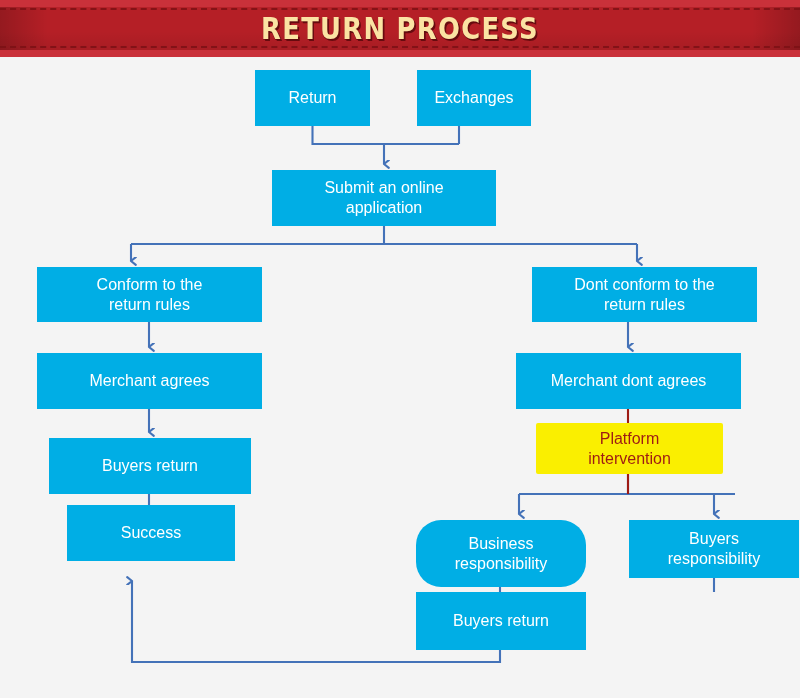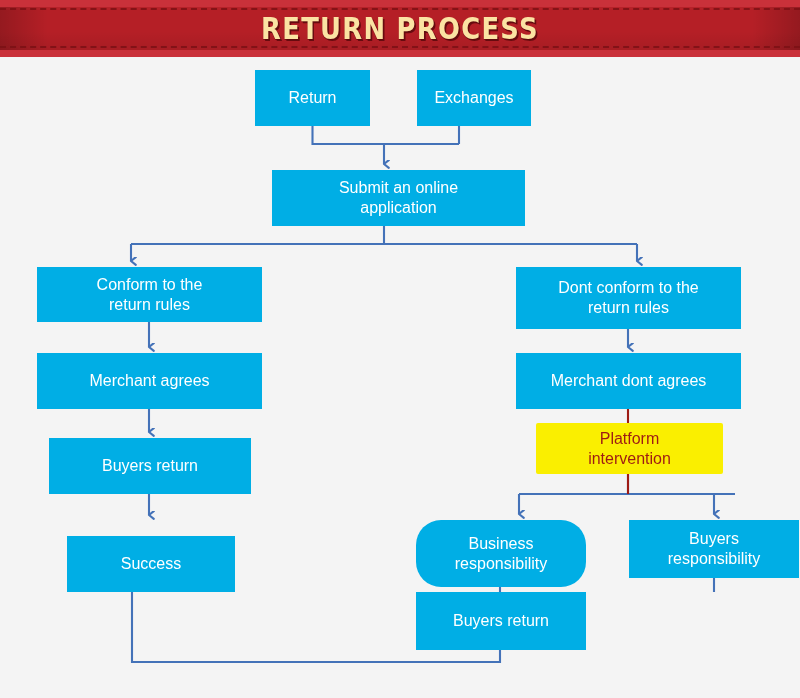--- a/index.html
+++ b/index.html
@@ -177,31 +177,31 @@
     </svg>
 
     <div class="node" style="left:233px; top:13px; width:115px; height:56px;">
       <span>Return</span>
     </div>
 
     <div class="node" style="left:395px; top:13px; width:114px; height:56px;">
       <span>Exchanges</span>
     </div>
 
-    <div class="node" style="left:250px; top:113px; width:253px; height:56px;">
+    <div class="node" style="left:250px; top:113px; width:224px; height:56px;">
       <span>Submit an online
 application</span>
     </div>
 
     <div class="node" style="left:15px; top:210px; width:225px; height:55px;">
       <span>Conform to the
 return rules</span>
     </div>
 
-    <div class="node" style="left:494px; top:210px; width:225px; height:62px;">
+    <div class="node" style="left:510px; top:210px; width:225px; height:55px;">
       <span>Dont conform to the
 return rules</span>
     </div>
 
     <div class="node" style="left:15px; top:296px; width:225px; height:56px;">
       <span>Merchant agrees</span>
     </div>
 
     <div class="node" style="left:494px; top:296px; width:225px; height:56px;">
       <span>Merchant dont agrees</span>
@@ -209,21 +209,21 @@
 
     <div class="node" style="left:27px; top:381px; width:202px; height:56px;">
       <span>Buyers return</span>
     </div>
 
     <div class="node highlight" style="left:514px; top:366px; width:187px; height:51px;">
       <span>Platform
 intervention</span>
     </div>
 
-    <div class="node" style="left:45px; top:479px; width:168px; height:56px;">
+    <div class="node" style="left:45px; top:448px; width:168px; height:56px;">
       <span>Success</span>
     </div>
 
     <div class="node" style="left:394px; top:463px; width:170px; height:67px;border-radius:25px;">
       <span>Business
 responsibility</span>
     </div>
 
     <div class="node" style="left:607px; top:463px; width:170px; height:58px;">
       <span>Buyers

